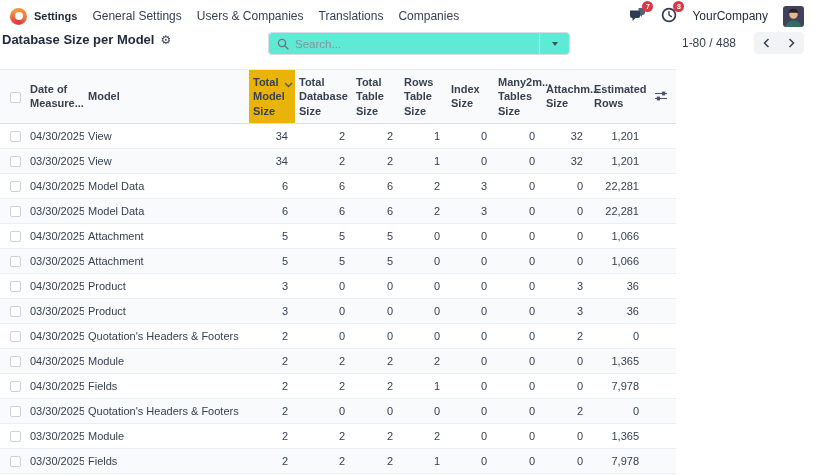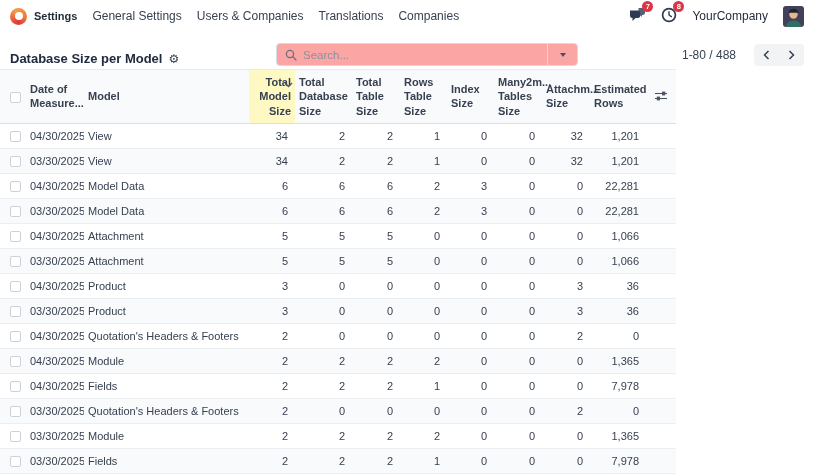--- a/index.html
+++ b/index.html
@@ -15,42 +15,42 @@
   .menus { display:flex; align-items:center; gap:15px; }
   .menu-item { color:#374151; cursor:pointer; white-space:nowrap; }
   .systray { margin-left:auto; display:flex; align-items:center; gap:15px; }
   .tray-icon { position:relative; display:flex; align-items:center; cursor:pointer; }
   .badge { position:absolute; top:-6px; right:-7px; background:#dc3545; color:#fff; font-size:7.5px; font-weight:700;
     min-width:11px; height:11px; border-radius:6px; display:flex; align-items:center; justify-content:center; padding:0 2px; }
   .company { font-size:12px; color:#1f2937; cursor:pointer; }
   .avatar { width:21px; height:21px; border-radius:3px; overflow:hidden; cursor:pointer; }
 
   
-  .control-panel { height:34px; display:flex; align-items:flex-end; padding:0 12px 0 10px; }
+  .control-panel { height:34px; display:flex; align-items:flex-start; padding:0 12px 0 2px; }
   .cp-left { display:flex; align-items:center; gap:6px; width:266px; flex:0 0 auto; }
   .cp-title { font-size:13px; font-weight:600; color:#212b3f; }
   .gear { color:#374151; font-size:12px; line-height:1; cursor:pointer; }
-  .searchbar { width:302px; height:23px; border:1px solid #d8dbe0; border-radius:4px; display:flex; align-items:center; background:#fca5a5; }
+  .searchbar { width:302px; height:23px; border:1px solid #d8dbe0; border-radius:4px; display:flex; align-items:center; background:#5eead4; }
   .search-icon { margin-left:8px; display:flex; }
   .searchbar input { flex:1; border:none; outline:none; font-size:11.5px; color:#374151; padding:0 6px; background:transparent;
     font-family:"Liberation Sans","DejaVu Sans",sans-serif; }
   .searchbar input::placeholder { color:#8a919c; }
   .search-toggle { width:30px; align-self:stretch; border-left:1px solid #d8dbe0; display:flex; align-items:center; justify-content:center; cursor:pointer; }
   .caret { width:0; height:0; border-left:3.5px solid transparent; border-right:3.5px solid transparent; border-top:4.5px solid #495057; }
   .cp-right { margin-left:auto; display:flex; align-items:center; gap:18px; }
   .pager-text { font-size:12px; color:#374151; }
   .pager-btns { display:flex; background:#f1f3f5; border-radius:4px; overflow:hidden; }
   .pager-btn { width:25px; height:22px; display:flex; align-items:center; justify-content:center; cursor:pointer; }
 
   
   table { width:676px; border-collapse:collapse; table-layout:fixed; margin-top:3px; }
   thead th { background:#f9fafb; border-top:1px solid #e7eaee; border-bottom:1px solid #dcdfe4;
     font-size:11px; font-weight:600; color:#374151; text-align:left; vertical-align:middle;
     padding:5px 4px; line-height:1.3; height:48px; cursor:pointer; }
-  th.sorted { background:#fef9c3; position:relative;text-align:right; }
+  th.sorted { background:#eab308; position:relative; }
   th .sort-ind { position:absolute; top:7px; right:2px; }
   tbody td { font-size:11px; color:#374151; border-bottom:1px solid #eceff2; height:25px; padding:0 4px; white-space:nowrap; overflow:hidden; }
   tr.muted td { background:#f9fafb; }
   td.num { text-align:right; padding-right:7px; }
   .cbcol { padding-left:10px; }
   .checkbox { display:inline-block; width:11px; height:11px; border:1px solid #ccd1d9; border-radius:2px; background:#fff;
     vertical-align:middle; cursor:pointer; }
   th.endcol, td.endcol { padding:0; text-align:center; }
   .opt-cols { display:flex; align-items:center; justify-content:center; cursor:pointer; }
 </style>

